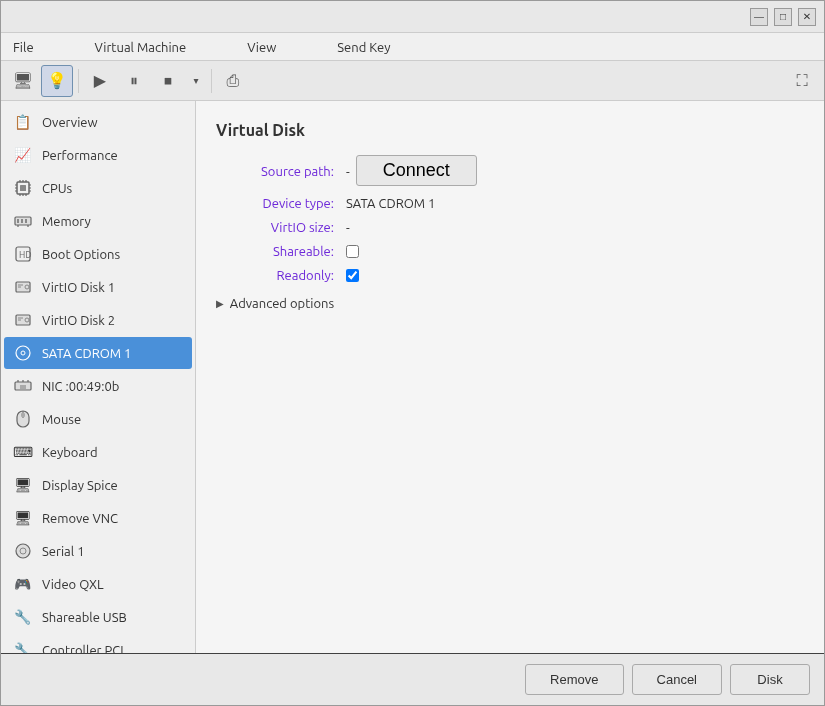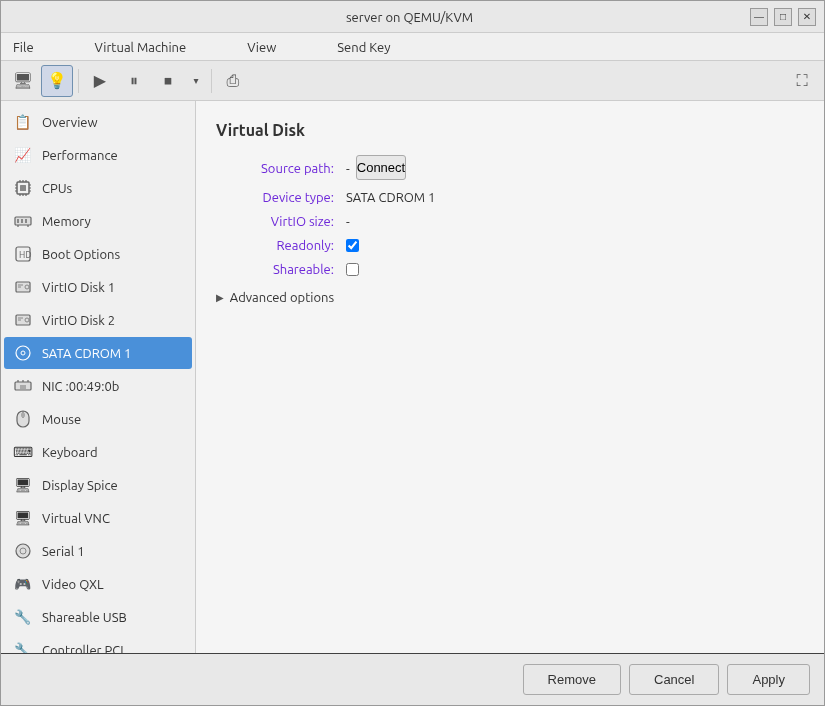--- a/index.html
+++ b/index.html
@@ -197,25 +197,25 @@
       font-size: 13px;
       color: #6d28d9;
     }
 
     .form-value {
       font-size: 13px;
       color: #333;
     }
 
     .connect-btn {
-      padding: 4px 0;
+      padding: 4px 26px;
       background: #e8e8e8;
       border: 1px solid #aaa;
       cursor: pointer;
-      font-size: 13px;
+      font-size: 18px;
       border-radius: 3px;
       margin-left: 6px;
     }
 
     .source-path-row {
       display: flex;
       align-items: center;
     }
 
     .checkbox-row {
@@ -265,21 +265,20 @@
       min-width: 80px;
     }
   </style>
 </head>
 <body>
 
 <div class="window">
 
   <div class="title-bar">
     <div style="width:60px;"></div>
-    <div class="title-bar-title">server on QEMU/KVM</div>
     <div class="title-bar-controls">
       <div class="title-btn">—</div>
       <div class="title-btn">□</div>
       <div class="title-btn">✕</div>
     </div>
   </div>
 
   <div class="menubar">
     <div class="menu-item">File</div>
     <div class="menu-item">Virtual Machine</div>
@@ -441,21 +440,21 @@
           <span>Keyboard</span>
         </div>
 
         <div class="sidebar-item">
           <span class="sidebar-icon">🖥</span>
           <span>Display Spice</span>
         </div>
 
         <div class="sidebar-item">
           <span class="sidebar-icon">🖥</span>
-          <span>Virtual VNC</span>
+          <span>Remove VNC</span>
         </div>
 
         <div class="sidebar-item">
           <span class="sidebar-icon">
             <svg width="18" height="18" viewBox="0 0 18 18" fill="none">
               <circle cx="9" cy="9" r="7" stroke="#666" stroke-width="1.2" fill="#ddd"></circle>
               <circle cx="9" cy="9" r="3" stroke="#888" stroke-width="1" fill="none"></circle>
             </svg>
           </span>
           <span>Serial 1</span>
@@ -495,35 +494,35 @@
         <div class="form-label">Device type:</div>
         <div class="form-value">SATA CDROM 1</div>
       </div>
 
       <div class="form-row">
         <div class="form-label">VirtIO size:</div>
         <div class="form-value">-</div>
       </div>
 
       <div class="checkbox-row form-row">
+        <div class="form-label">Shareable:</div>
+        <input type="checkbox" style="">
+      </div>
+
+      <div class="checkbox-row form-row">
         <div class="form-label">Readonly:</div>
         <input type="checkbox" checked="" style="">
-      </div>
-
-      <div class="checkbox-row form-row">
-        <div class="form-label">Shareable:</div>
-        <input type="checkbox" style="">
       </div>
 
       <div class="advanced-options">
         <span class="triangle">▶</span>
         <span>Advanced options</span>
       </div>
 
     </div>
   </div>
 
   <div class="bottom-bar">
     <button class="bottom-btn">Remove</button>
     <button class="bottom-btn">Cancel</button>
-    <button class="bottom-btn">Apply</button>
+    <button class="bottom-btn">Disk</button>
   </div>
 </div>
 
 </body></html>

